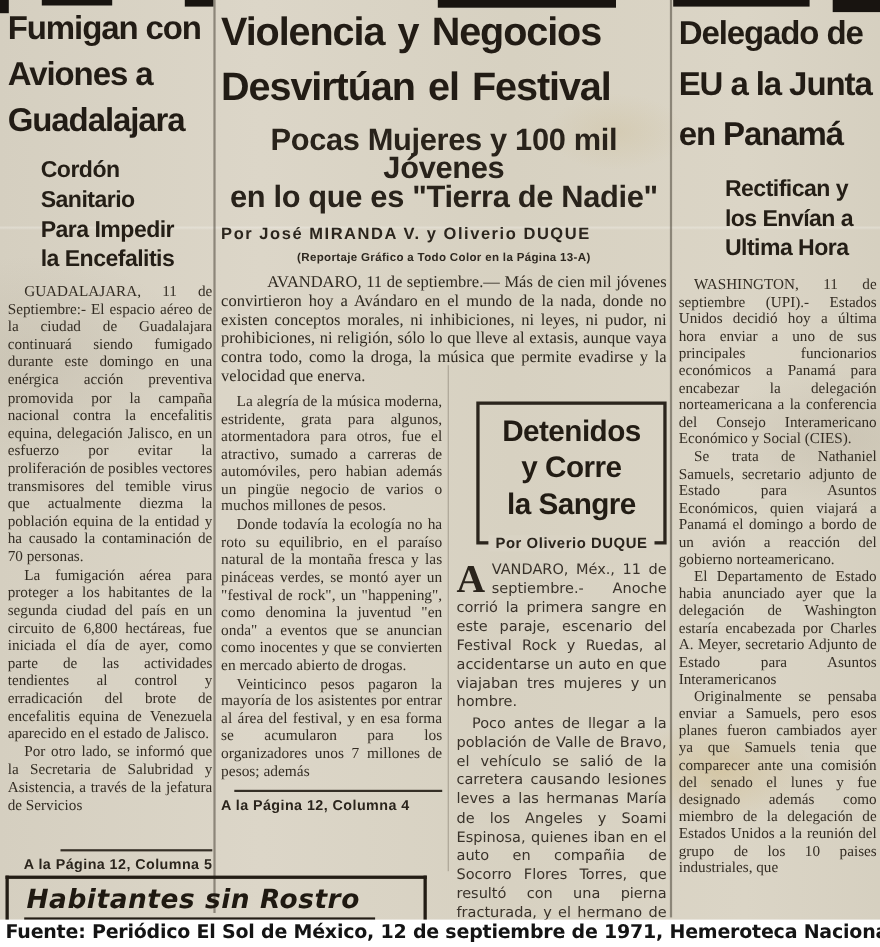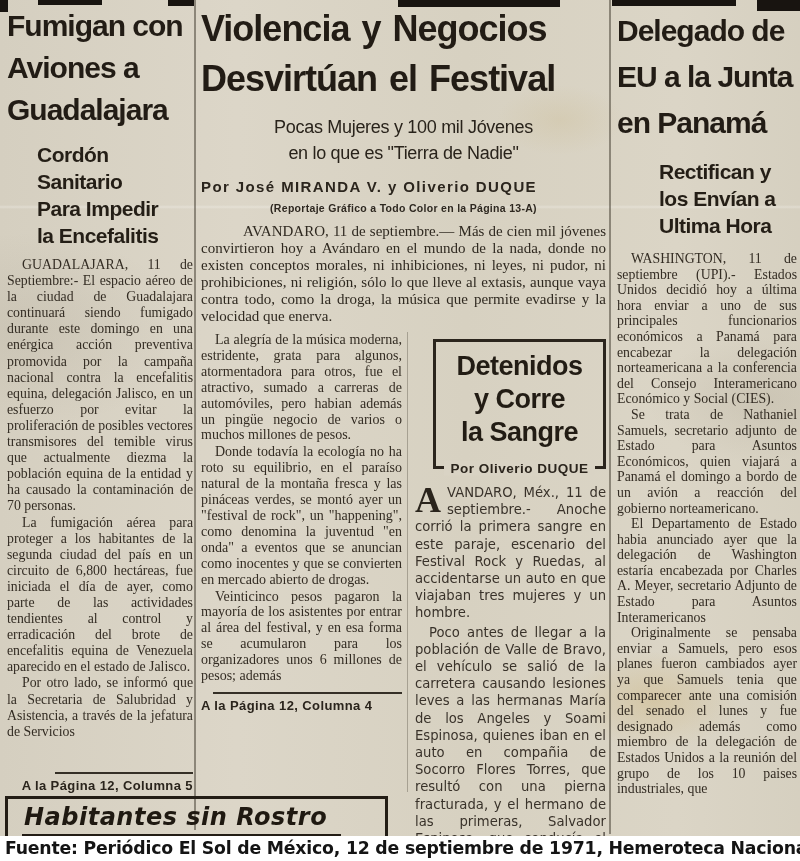--- a/index.html
+++ b/index.html
@@ -35,21 +35,21 @@
   #col-left .body{margin-top:8px;max-height:533px;overflow:hidden;
     font-size:13.8px;line-height:16.1px;text-align:justify;hyphens:auto;-webkit-hyphens:auto;color:#332c23;}
   #col-left .body p{text-indent:15px;}
   #col-left .jump{position:absolute;bottom:2px;left:0;width:100%;text-align:right;}
   #col-left .jr{margin-left:48px;}
 
   
   #mid{position:absolute;left:201px;top:4px;width:405px;height:800px;}
   #mid .hl div{font-size:36px;line-height:50px;word-spacing:3px;}
   #mid .sub{margin-top:10px;text-align:center;}
-  #mid .sub div{font-family:"Liberation Sans",sans-serif;font-weight:normal;font-size:18px;line-height:26px;color:#29231b;letter-spacing:-.3px;}
+  #mid .sub div{font-family:"Liberation Sans",sans-serif;font-weight:bold;font-size:28px;line-height:26px;color:#29231b;letter-spacing:-.3px;}
   #mid .byline{margin-top:12px;text-align:left;font-family:"Liberation Sans",sans-serif;font-weight:bold;font-size:15px;letter-spacing:1.4px;color:#2b251d;}
   #mid .pnote{margin-top:7px;text-align:center;font-family:"Liberation Sans",sans-serif;font-weight:bold;font-size:10.5px;letter-spacing:.3px;color:#2e2820;}
   #mid .lead{margin-top:9px;font-size:15px;line-height:17px;text-align:justify;text-indent:42px;hyphens:auto;-webkit-hyphens:auto;color:#2f2920;}
   #mid .cols{display:flex;gap:13px;margin-top:6px;}
   #mid .c1{width:201px;flex:none;font-size:14px;line-height:15.9px;text-align:justify;hyphens:auto;-webkit-hyphens:auto;color:#332c23;}
   #mid .c1 p{text-indent:14px;margin-top:1px;}
   #mid .c1 .jump{margin-top:8px;}
   #mid .c1 .jr{margin-left:12px;}
   #mid .c2{flex:1;min-width:0;}
 
@@ -126,21 +126,21 @@
       <div>en lo que es "Tierra de Nadie"</div>
     </div>
     <div class="byline">Por José MIRANDA V. y Oliverio DUQUE</div>
     <div class="pnote">(Reportaje Gráfico a Todo Color en la Página 13-A)</div>
     <div class="lead">AVANDARO, 11 de septiembre.— Más de cien mil jóvenes convirtieron hoy a Avándaro en el mundo de la nada, donde no existen conceptos morales, ni inhibiciones, ni leyes, ni pudor, ni prohibiciones, ni religión, sólo lo que lleve al extasis, aunque vaya contra todo, como la droga, la música que permite evadirse y la velocidad que enerva.</div>
 
     <div class="cols">
       <div class="c1">
         <p>La alegría de la música moderna, estridente, grata para algunos, atormentadora para otros, fue el atractivo, sumado a carreras de automóviles, pero habian además un pingüe negocio de varios o muchos millones de pesos.</p>
         <p>Donde todavía la ecología no ha roto su equilibrio, en el paraíso natural de la montaña fresca y las pináceas verdes, se montó ayer un "festival de rock", un "happening", como denomina la juventud "en onda" a eventos que se anuncian como inocentes y que se convierten en mercado abierto de drogas.</p>
-        <p>Veinticinco pesos pagaron la mayoría de los asistentes por entrar al área del festival, y en esa forma se acumularon para los organizadores unos 6 millones de pesos; además</p>
+        <p>Veinticinco pesos pagaron la mayoría de los asistentes por entrar al área del festival, y en esa forma se acumularon para los organizadores unos 7 millones de pesos; además</p>
         <div class="jump">
           <div class="jr"></div>
           <div class="jt">A la Página 12, Columna 4</div>
         </div>
       </div>
 
       <div class="c2">
 
         <div class="detbox">
           <div class="t">

